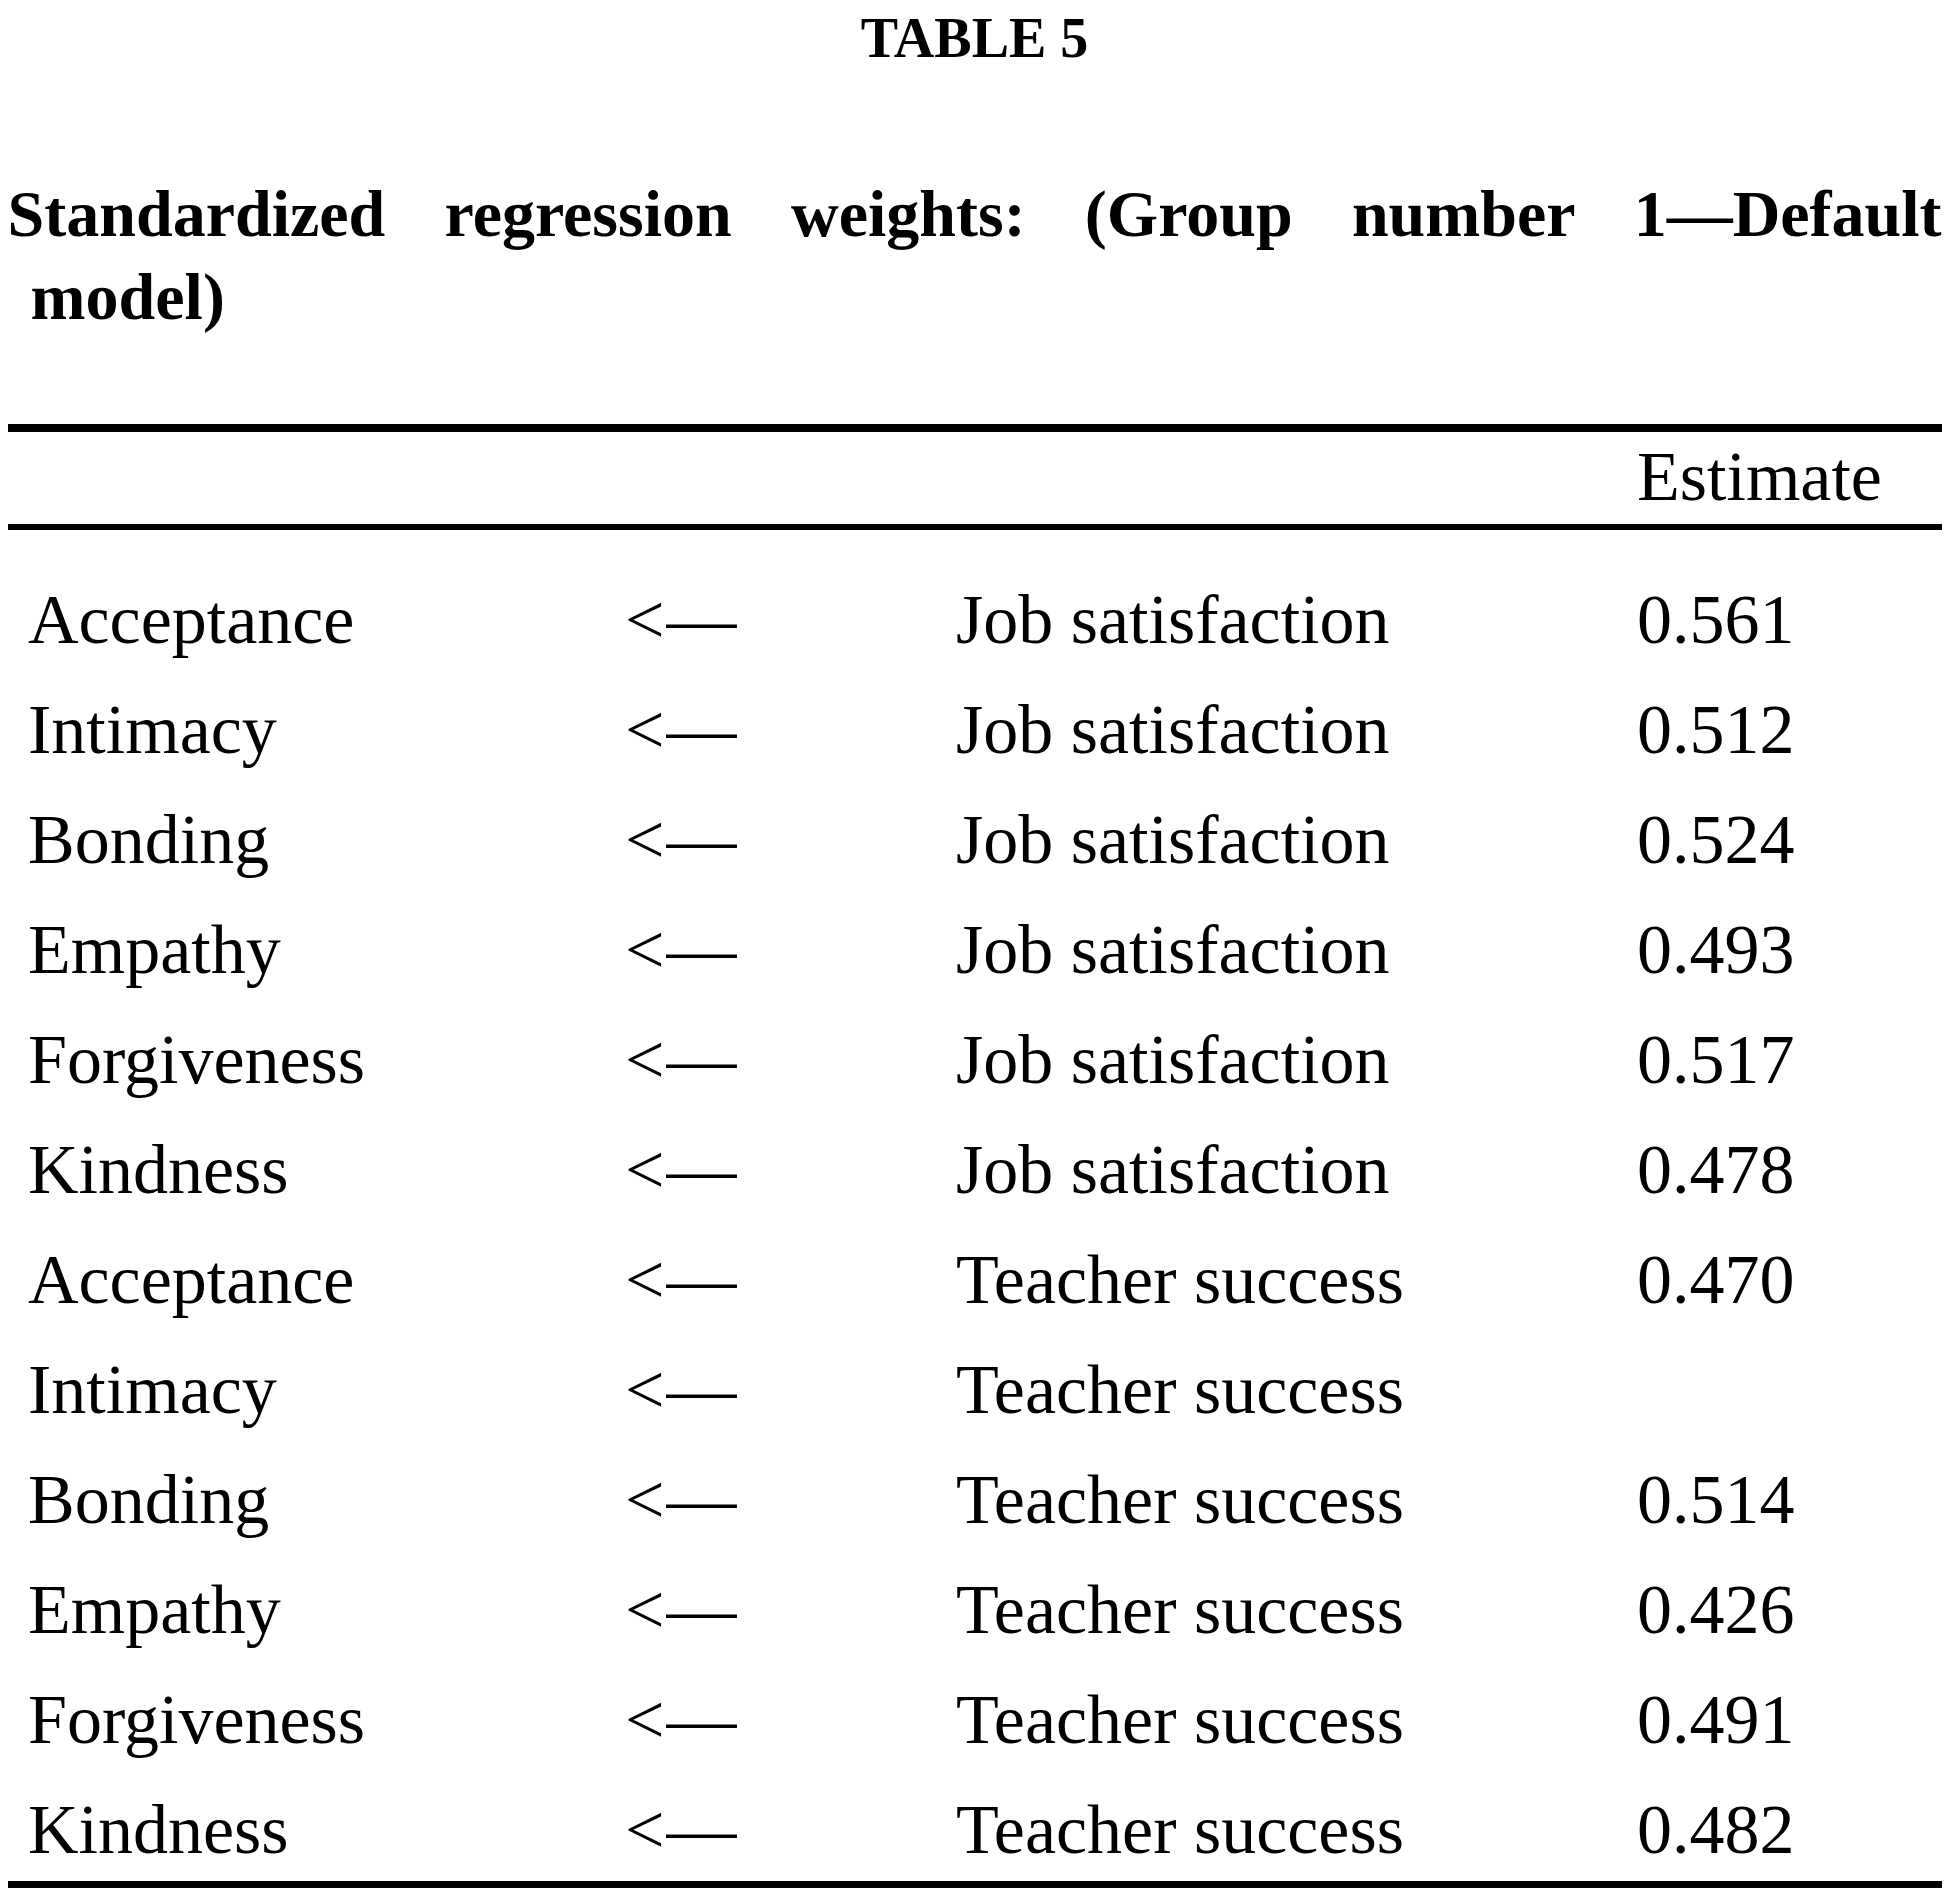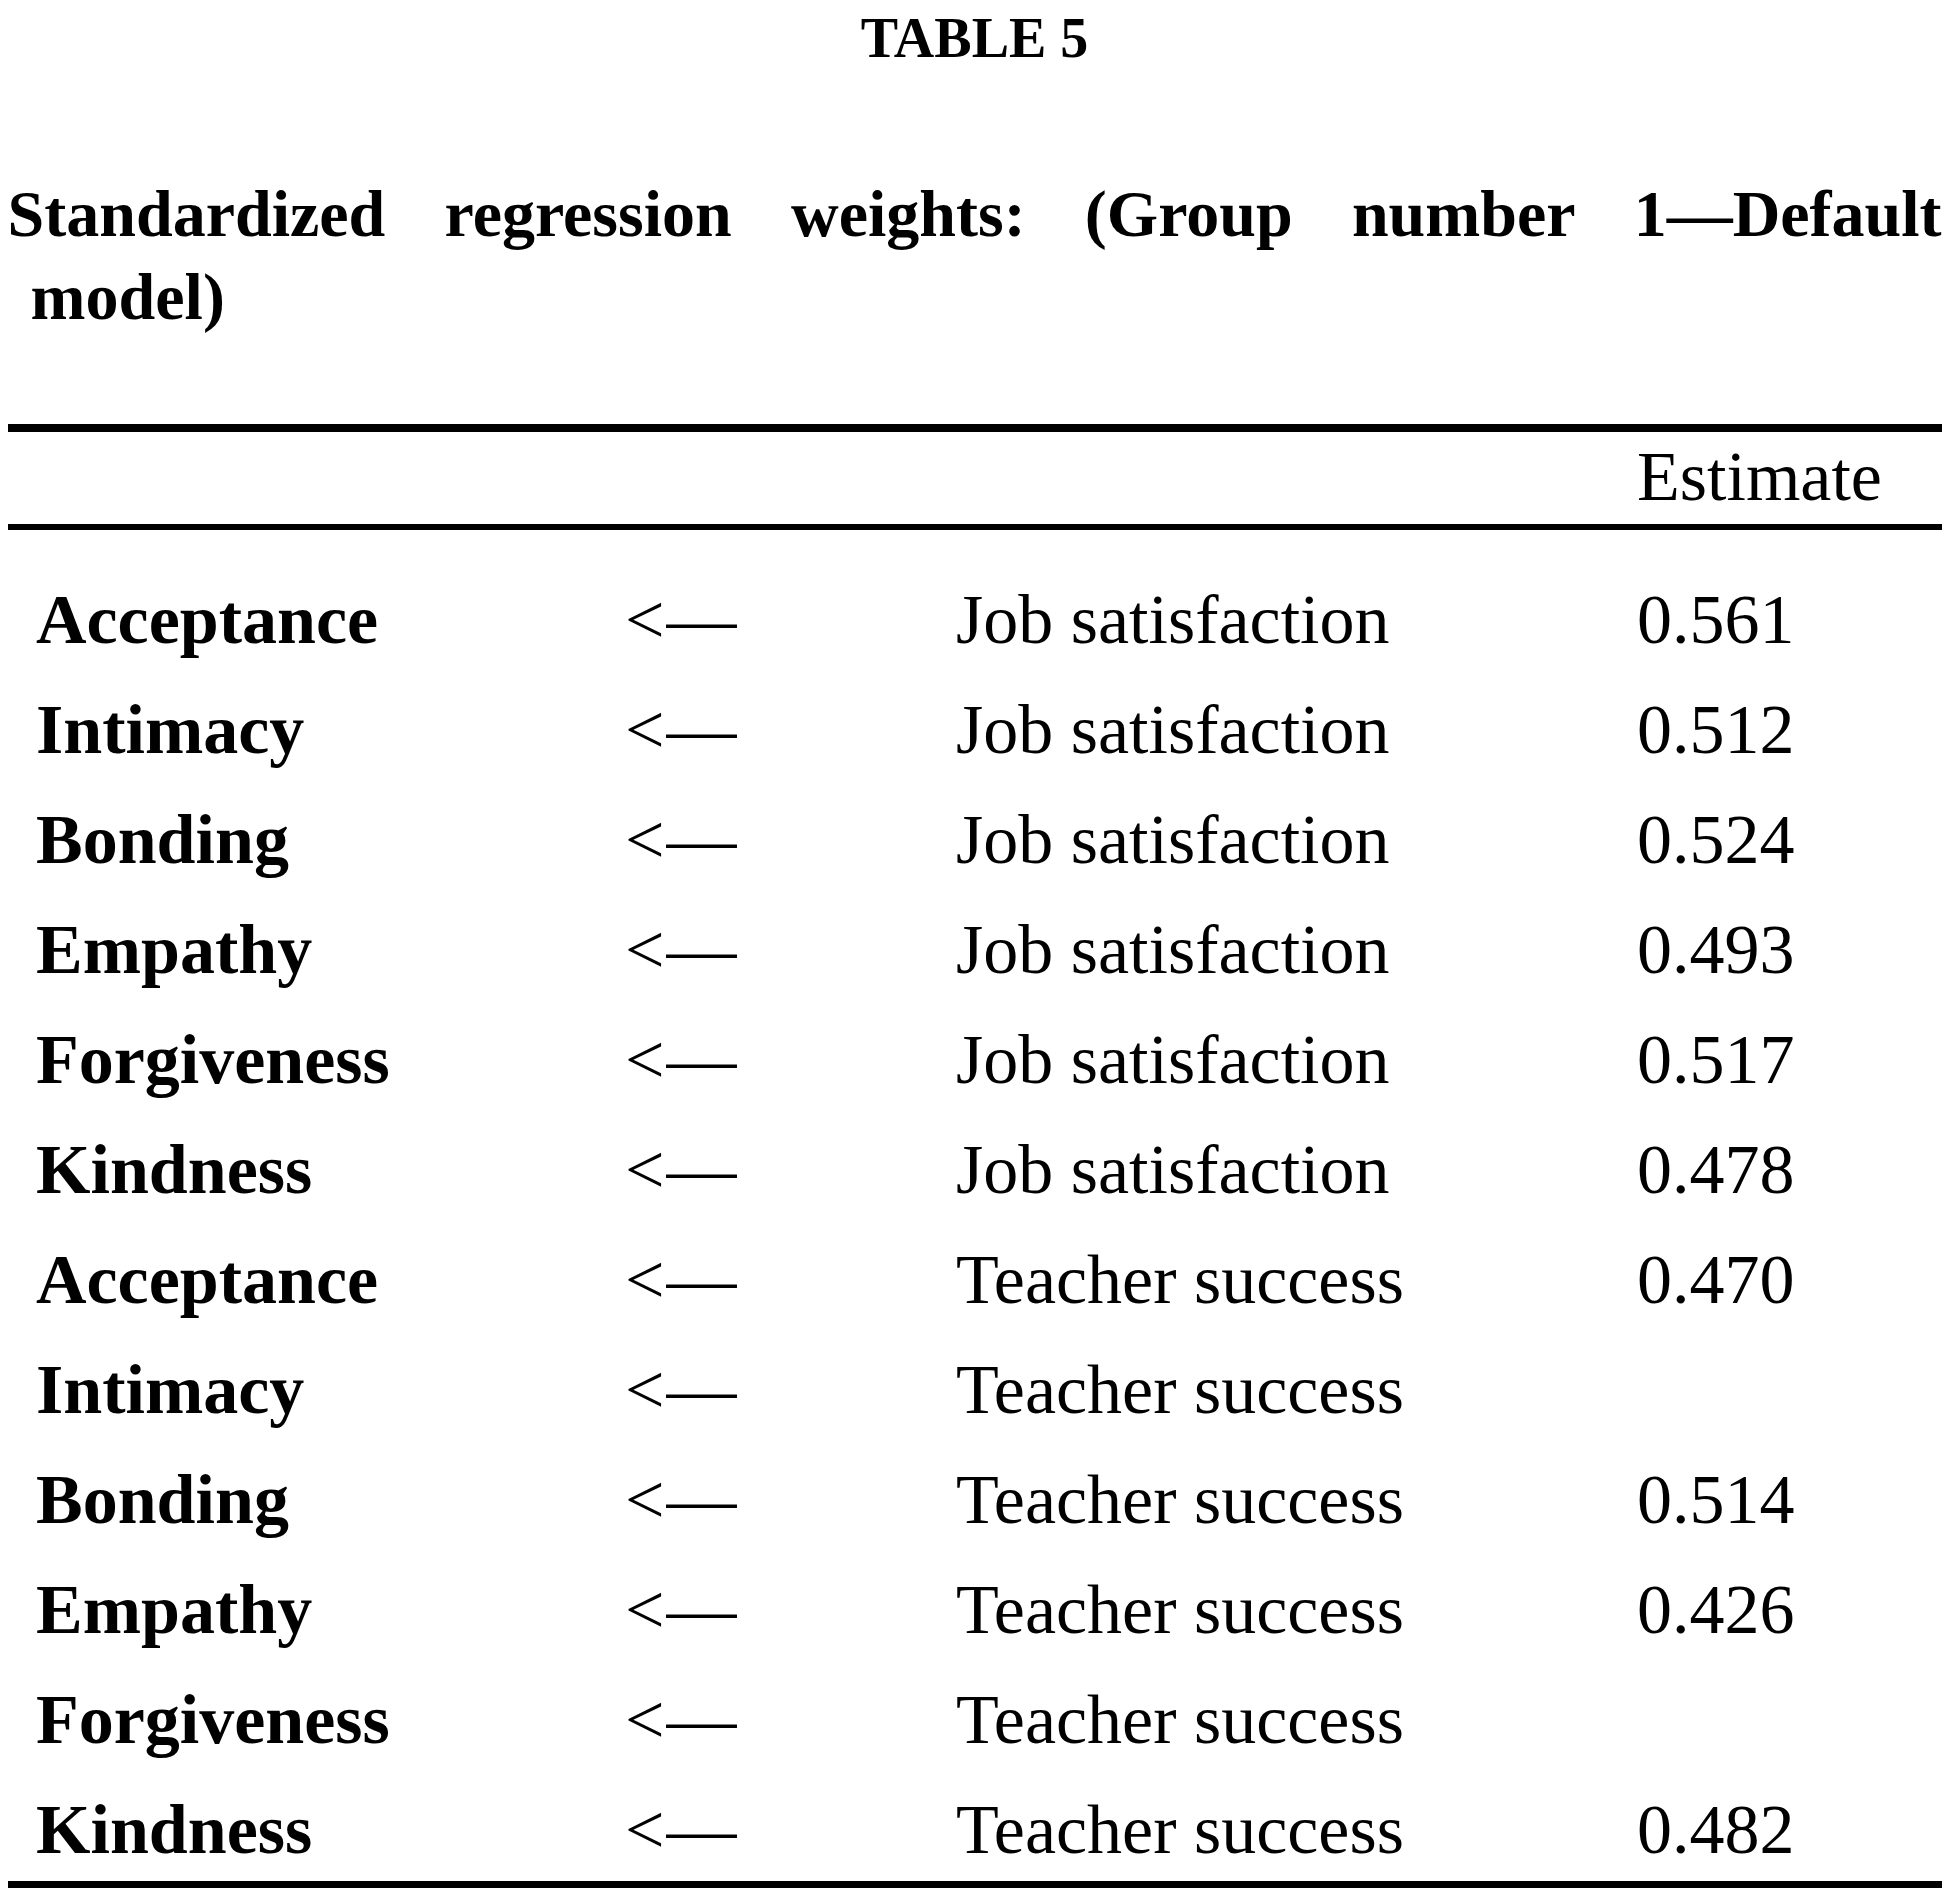--- a/index.html
+++ b/index.html
@@ -30,21 +30,21 @@
   }
   .rows{position:absolute;top:565px;left:0;width:1949px;}
   .row{
     display:grid;
     grid-template-columns:625px 331px 681px 1fr;
     height:110px;
     align-items:center;
     font-size:70px;line-height:70px;
   }
   .cell{white-space:nowrap;}
-  .dependent-cell{padding-left:36px;font-weight:bold;}
+  .dependent-cell{padding-left:28px;}
   .arrow-cell{letter-spacing:1.9px;}
 </style>
 </head>
 <body>
 
 <div class="table-label">TABLE 5</div>
 
 <div class="caption">
   <div class="caption-line1">Standardized regression weights: (Group number 1—Default</div>
   <div class="caption-line2">model)</div>
@@ -113,20 +113,21 @@
     <div class="row">
       <div class="cell dependent-cell">Empathy</div>
       <div class="cell arrow-cell">&lt;—</div>
       <div class="cell predictor-cell">Teacher success</div>
       <div class="cell estimate-cell">0.426</div>
     </div>
     <div class="row">
       <div class="cell dependent-cell">Forgiveness</div>
       <div class="cell arrow-cell">&lt;—</div>
       <div class="cell predictor-cell">Teacher success</div>
+      <div class="cell estimate-cell">0.491</div>
     </div>
     <div class="row">
       <div class="cell dependent-cell">Kindness</div>
       <div class="cell arrow-cell">&lt;—</div>
       <div class="cell predictor-cell">Teacher success</div>
       <div class="cell estimate-cell">0.482</div>
     </div>
   </div>
 
 <div class="rule rule-bottom"></div>

